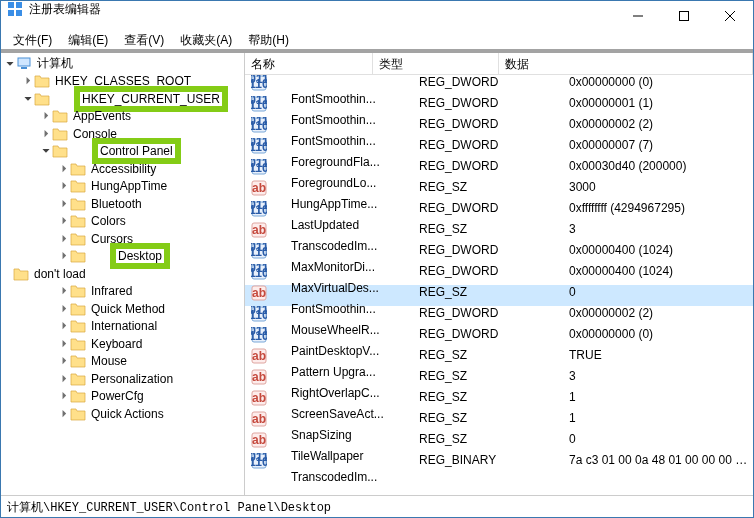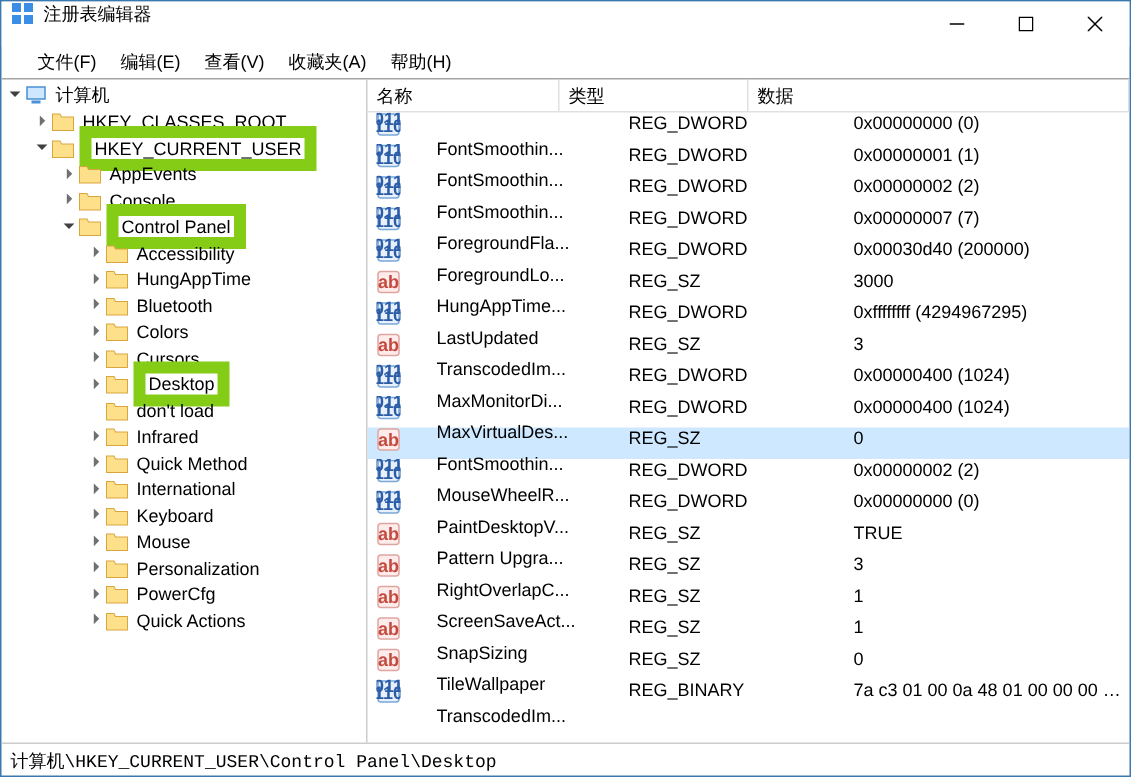--- a/index.html
+++ b/index.html
@@ -2,30 +2,30 @@
 <html><head>
 <meta charset="utf-8">
 <style>
 * { box-sizing: border-box; margin: 0; padding: 0; font-family: "Segoe UI", "Microsoft YaHei", sans-serif; font-size: 12px; }
 body { width: 754px; height: 518px; border: 1px solid #3a78b0; background: #fff; display: flex; flex-direction: column; overflow: hidden; }
 .titlebar { height: 30px; background: #fff; display: flex; align-items: flex-start; padding: 0 0 0 6px; }
 .titlebar .app-icon { width: 16px; height: 16px; margin-right: 6px; }
 .titlebar .title { flex: 1; }
 .titlebar .ctrls { display: flex; }
 .titlebar .ctrls div { width: 46px; height: 30px; display: flex; align-items: center; justify-content: center; }
-.menubar { height: 22px; display: flex; align-items: center; padding: 0 16px; border-bottom: 1px solid #a3a3a3; }
+.menubar { height: 22px; display: flex; align-items: center; padding: 0 4px; border-bottom: 4px solid #a3a3a3; }
 .menubar span { padding: 2px 8px; }
 .content { flex: 1; display: flex; min-height: 0; }
 .tree { width: 244px; border-right: 1px solid #ccc; overflow: auto; position: relative; padding-top: 2px; }
 .tree-row { display: flex; align-items: center; height: 17.5px; white-space: nowrap; }
 .tree-row .arrow { width: 12px; text-align: center; color: #707070; font-size: 10px; }
 .tree-row .arrow.open { color: #404040; }
 .tree-row .folder { width: 16px; height: 14px; margin-right: 3px; display: inline-flex; }
 .tree-row .label { padding: 0 2px; }
-.hl-red { border: 8px solid #84cc16; }
+.hl-red { border: 6px solid #84cc16; margin-left: 21px; }
 .listpane { flex: 1; display: flex; flex-direction: column; min-width: 0; }
 .listhead { display: flex; height: 22px; border-bottom: 1px solid #e0e0e0; }
 .listhead div { padding: 3px 6px; border-right: 1px solid #e0e0e0; }
 .list { flex: 1; overflow: auto; }
 .row { display: flex; align-items: flex-start; height: 21px; gap: 20px; }
 .row.sel { background: #cde8ff; }
 .row .ic { width: 16px; height: 16px; margin: 0 4px 0 6px; flex: none; }
 .row .nm { width: 104px; overflow: hidden; white-space: nowrap; text-overflow: ellipsis; margin-top: 17px; }
 .row .ty { width: 126px; padding-left: 4px; }
 .row .dt { flex: 1; padding-left: 8px; overflow: hidden; white-space: nowrap; text-overflow: ellipsis; }
@@ -177,21 +177,21 @@
       </div>
       <div class="tree-row" style="padding-left: 57px;">
         <span class="arrow">⏵</span>
         <span class="folder">
           <svg viewBox="0 0 16 14">
             <path d="M1 2h5l1 2h8v9H1z" fill="#ffe08a" stroke="#d9a63e" stroke-width="0.7"></path>
           </svg>
         </span>
         <span class="label hl-red">Desktop</span>
       </div>
-      <div class="tree-row" style="padding-left: 57px;">
+      <div class="tree-row" style="">
         <span class="arrow"></span>
         <span class="folder">
           <svg viewBox="0 0 16 14">
             <path d="M1 2h5l1 2h8v9H1z" fill="#ffe08a" stroke="#d9a63e" stroke-width="0.7"></path>
           </svg>
         </span>
         <span class="label">don't load</span>
       </div>
       <div class="tree-row" style="padding-left: 57px;">
         <span class="arrow">⏵</span>

